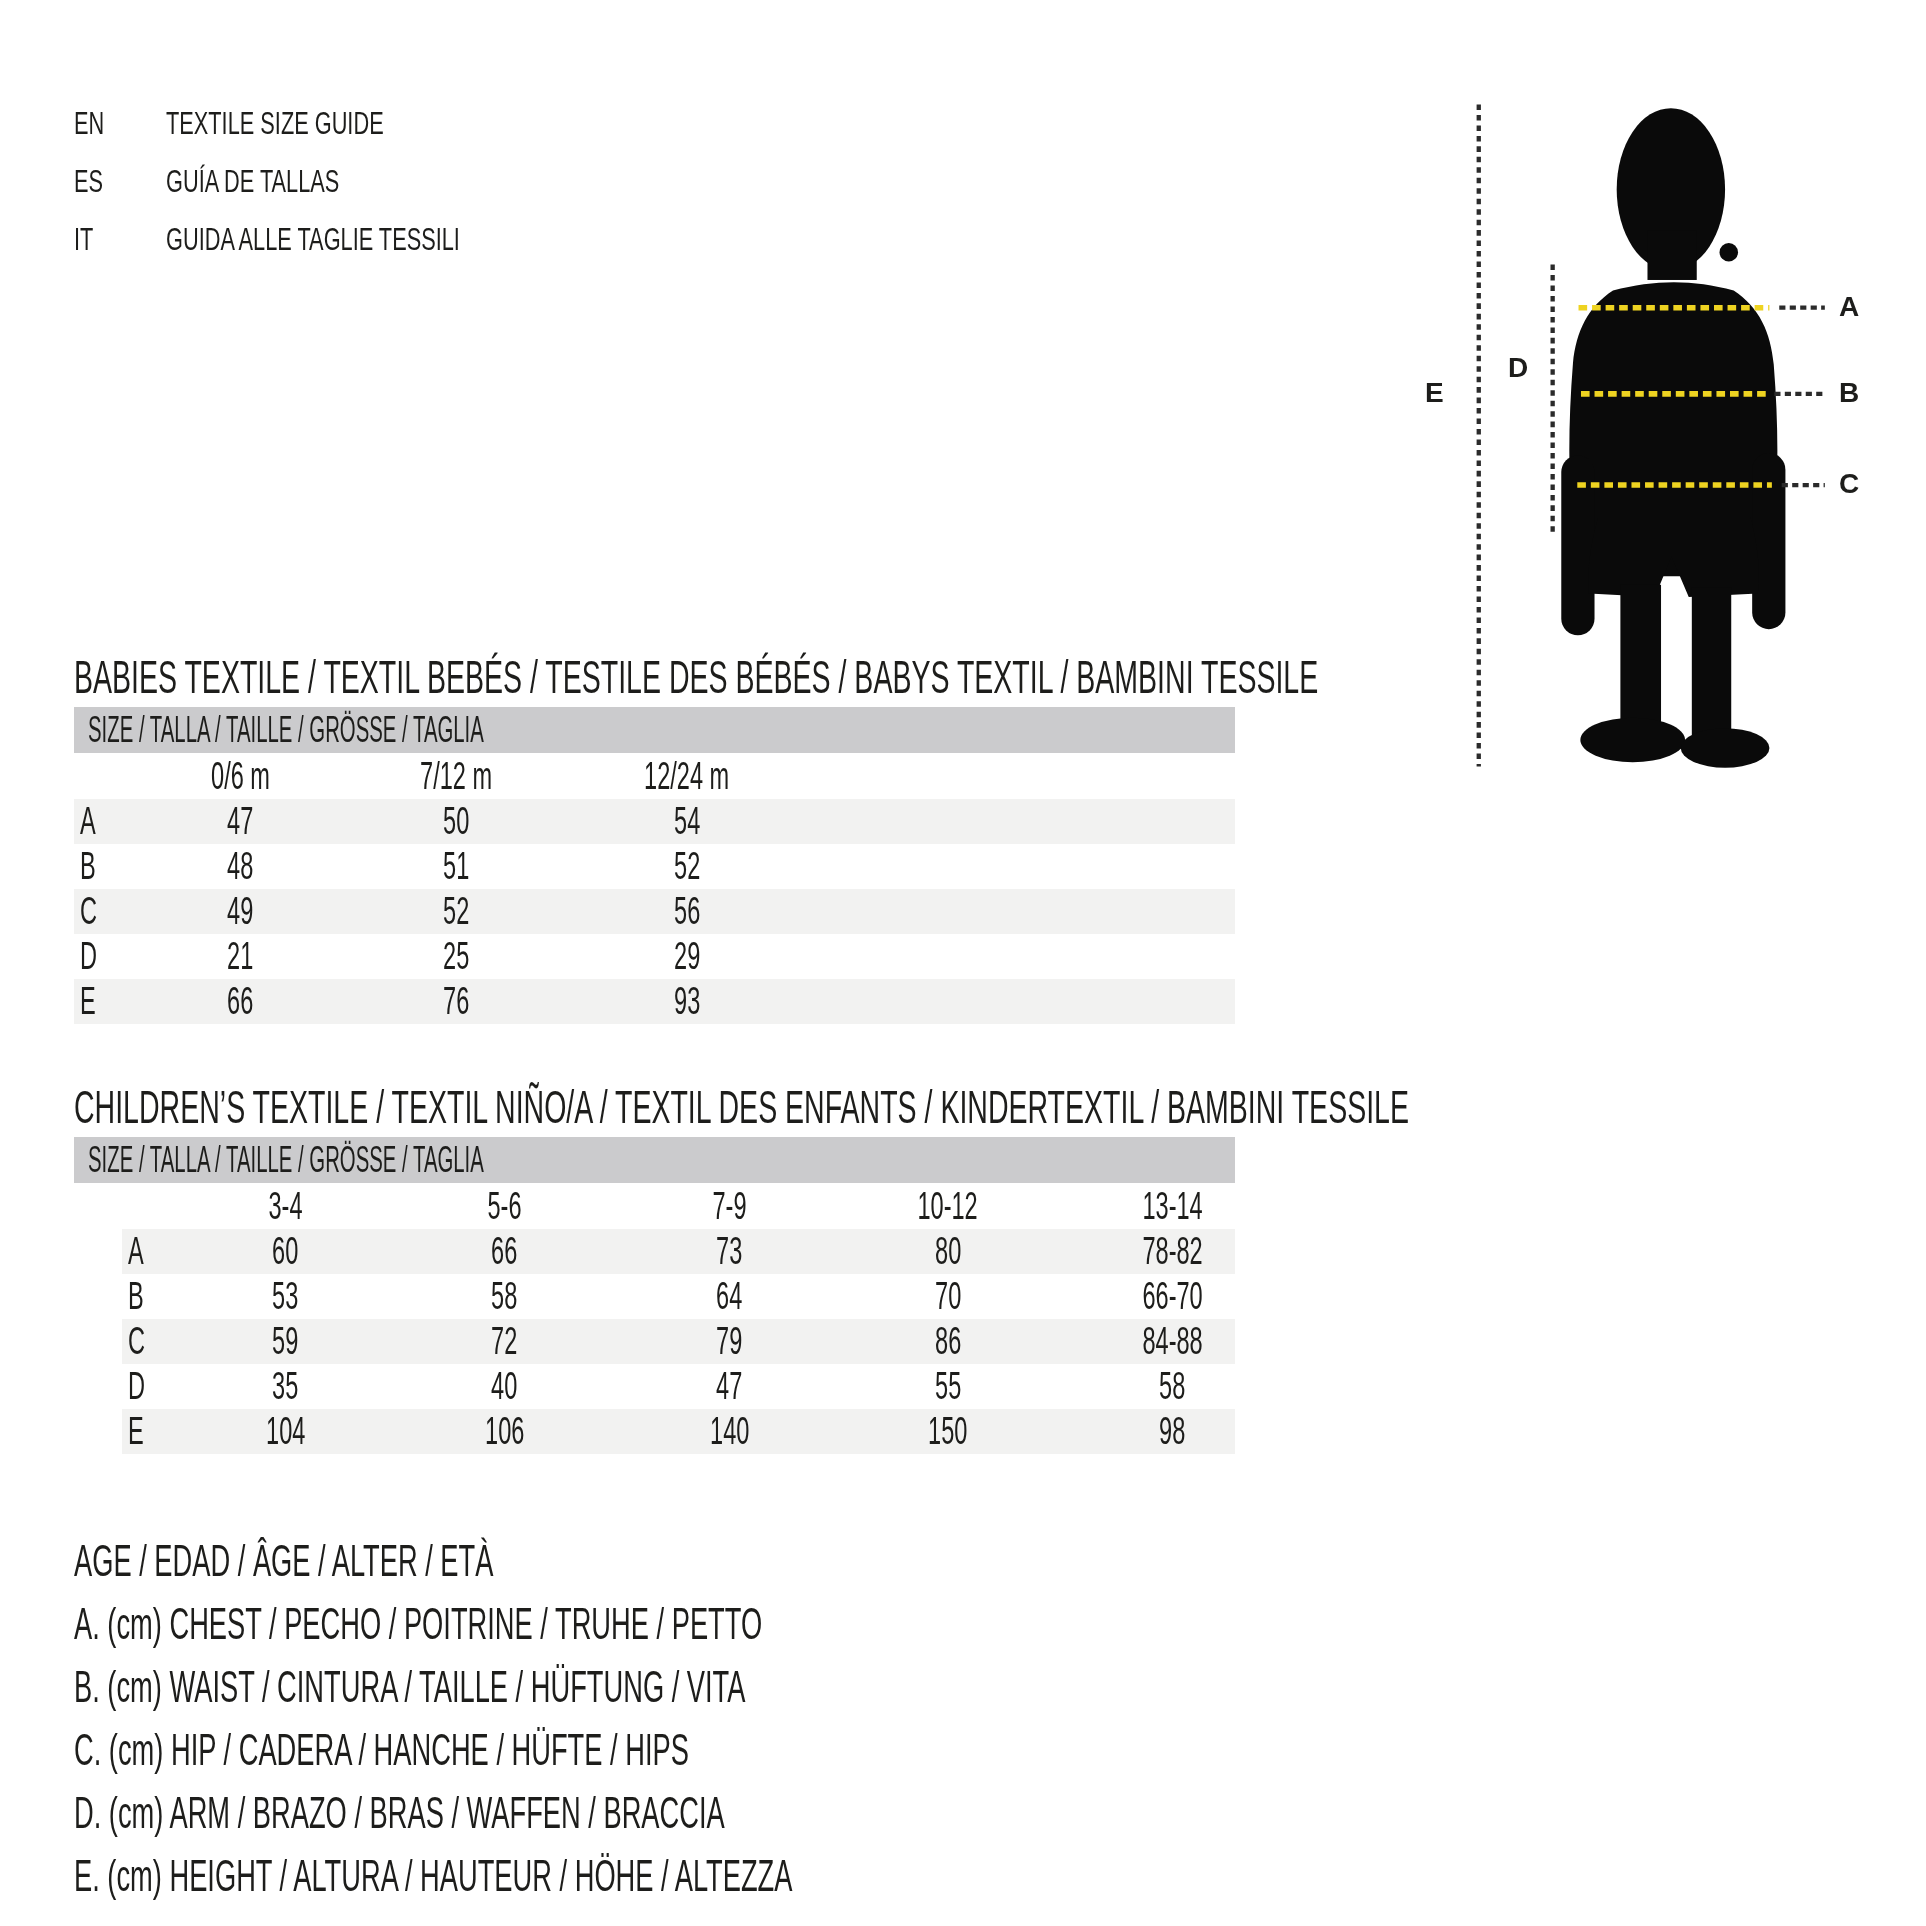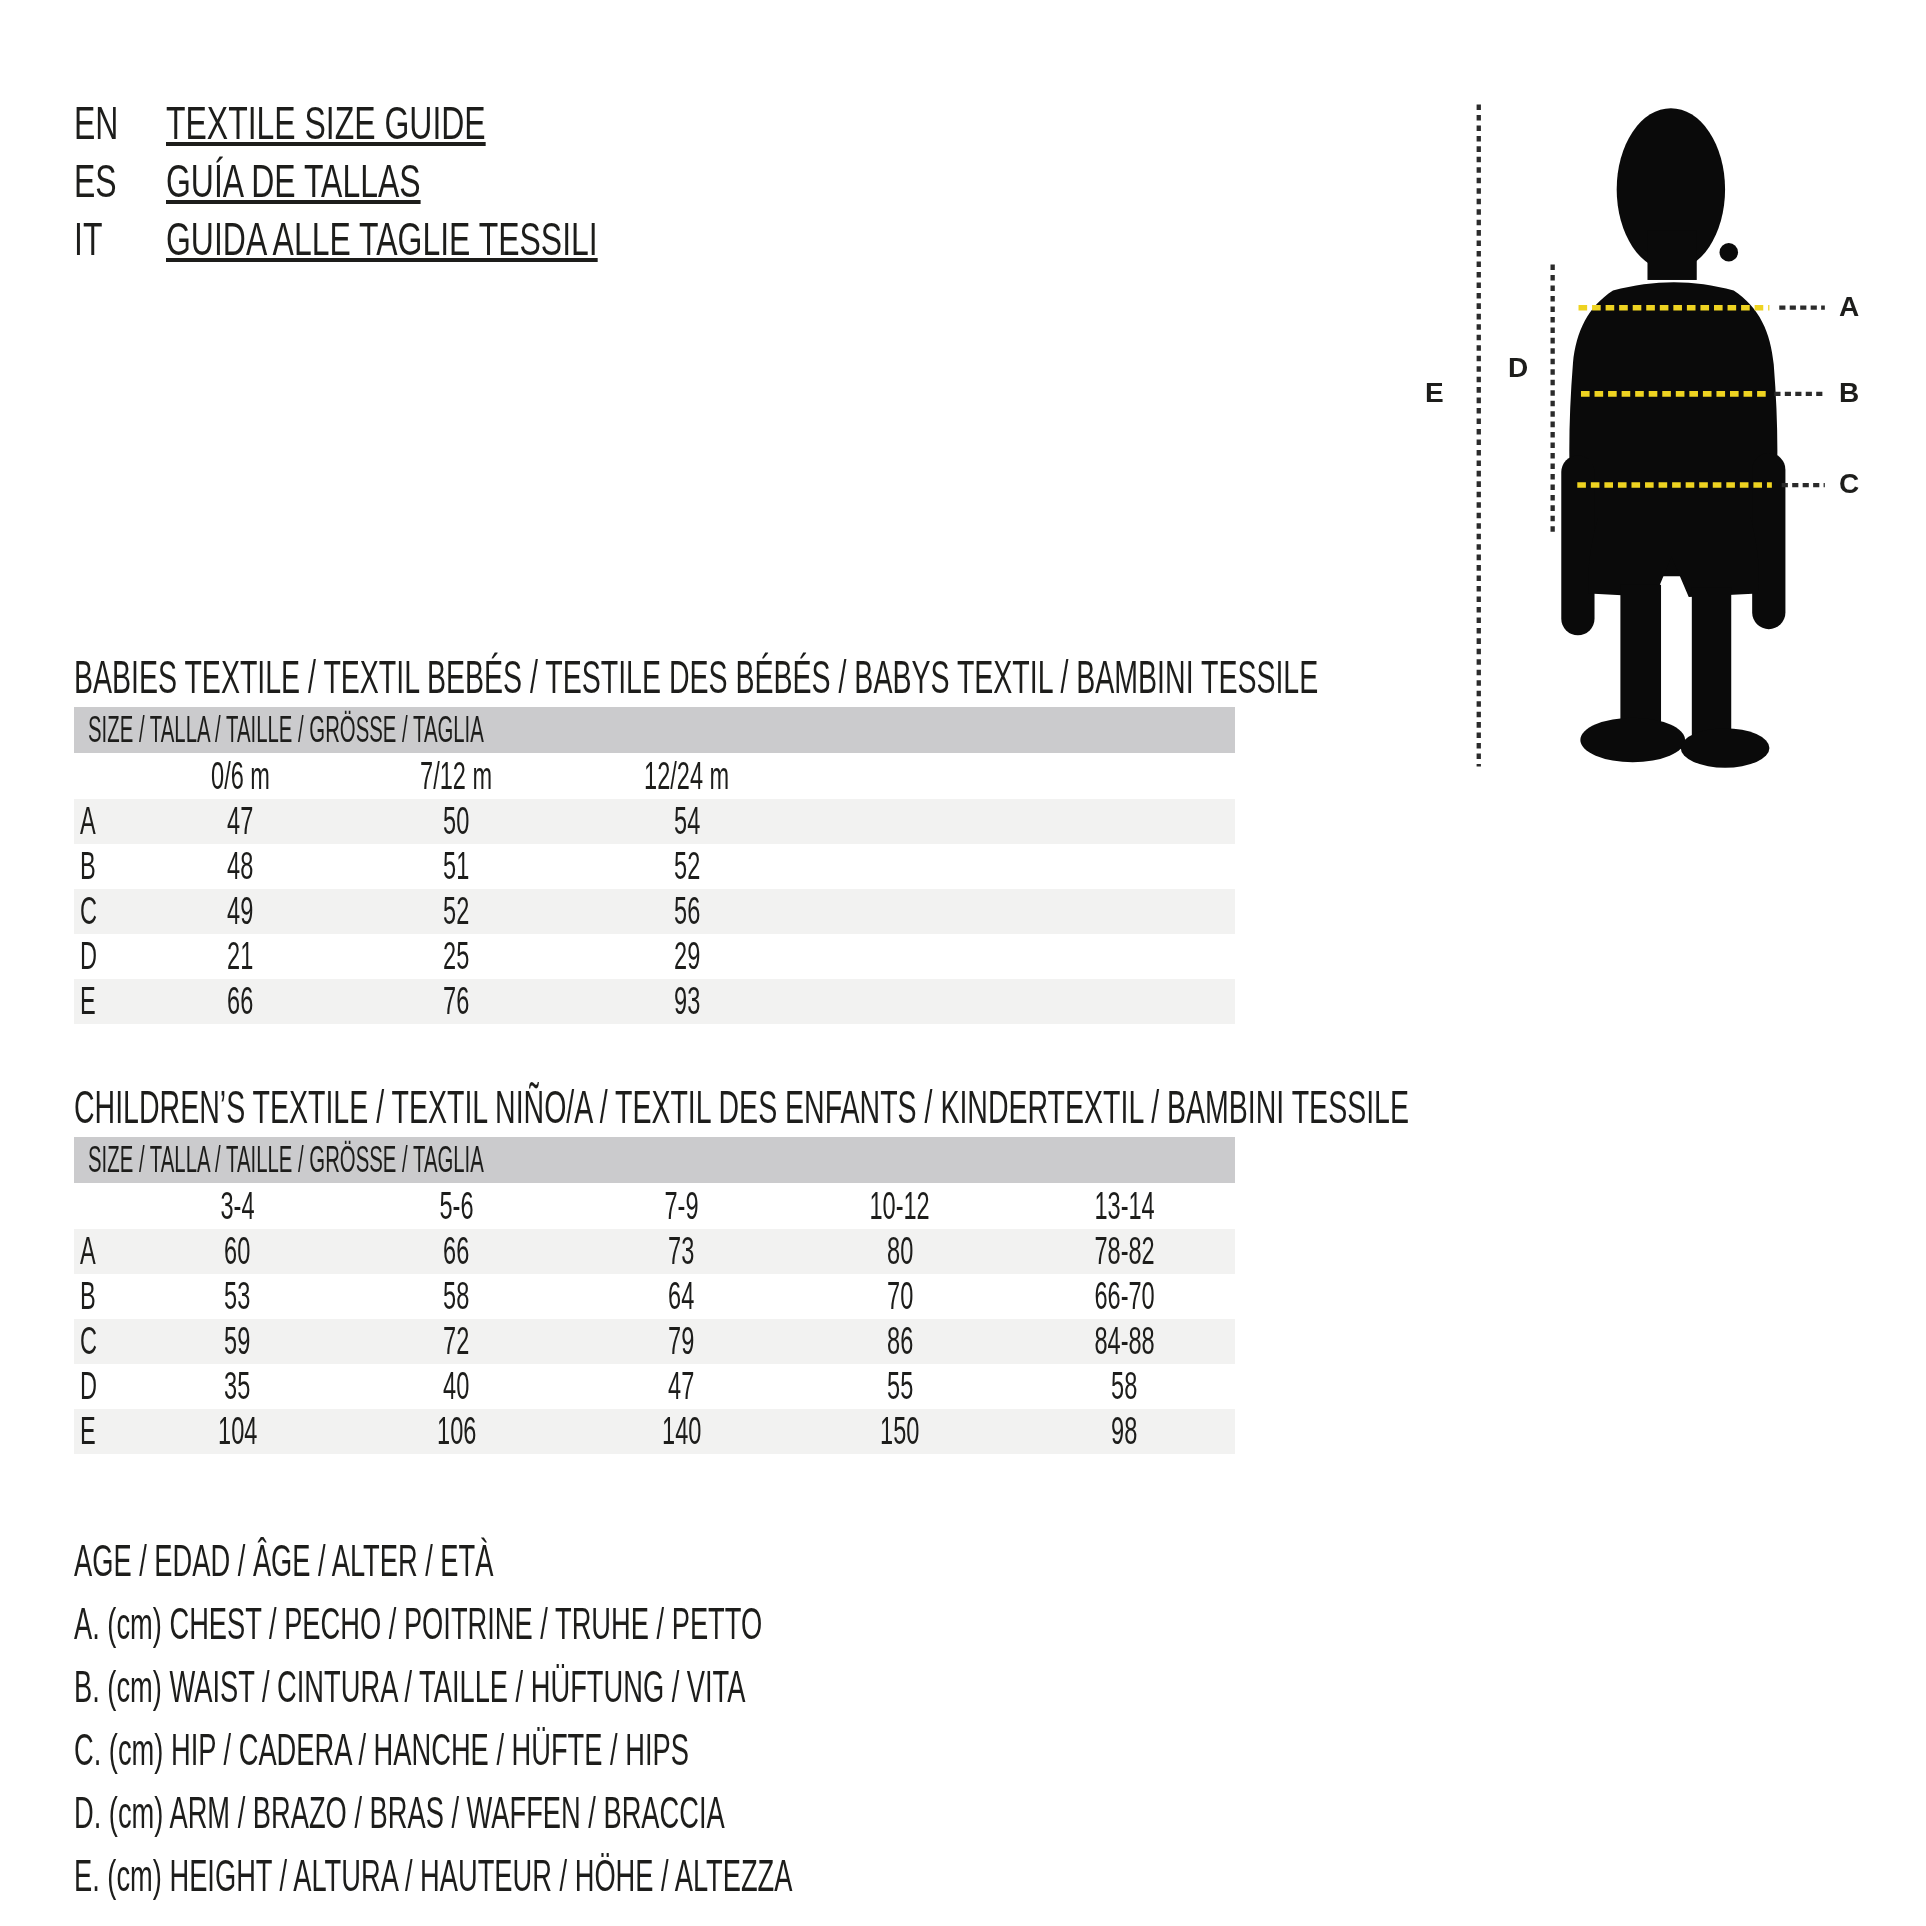--- a/index.html
+++ b/index.html
@@ -13,31 +13,31 @@
   }
   .abs{position:absolute;}
   
   .cx{display:inline-block;white-space:nowrap;transform-origin:0 50%;}
   .s55{transform:scaleX(.55);}
   .s62{transform:scaleX(.62);}
   .s68{transform:scaleX(.68);}
   .cc{transform-origin:50% 50%;}
   
   .lang-block{left:74px;top:94px;}
-  .lang-row{height:58px;display:flex;align-items:flex-end;font-size:47px;line-height:58px;text-decoration:underline;}
+  .lang-row{height:58px;display:flex;align-items:flex-end;font-size:32px;line-height:58px;}
   .lang-code{width:92px;}
   
   .sec-title{font-size:46px;line-height:46px;}
   
   .tbl{width:1161px;}
   .tbl-bar{height:46px;background:var(--bar-gray,#cbcbcd);display:flex;align-items:center;padding-left:14px;box-sizing:border-box;font-size:37px;}
   .t-row{height:45px;display:grid;align-items:center;font-size:38px;}
   .t-row.hdr{height:46px;}
   .babies .t-row{grid-template-columns:74px 185px 246px 216px 1fr;}
-  .children .t-row{grid-template-columns:74px 179px 259px 191px 246px 203px 1fr;}
+  .children .t-row{grid-template-columns:74px 179px 259px 191px 246px 203px 1fr;margin-left:48px;}
   .t-row .cell{text-align:center;}
   .t-row .letter{text-align:left;padding-left:6.2px;}
   .stripe{background:var(--stripe,#f2f2f1);}
   
   .legend{left:74px;top:1534px;}
   .legend-line{height:63px;display:flex;align-items:flex-start;font-size:44px;line-height:53px;}
   
   .mlabel{font-size:28px;font-weight:bold;line-height:28px;letter-spacing:1.2px;}
 </style>
 </head>

